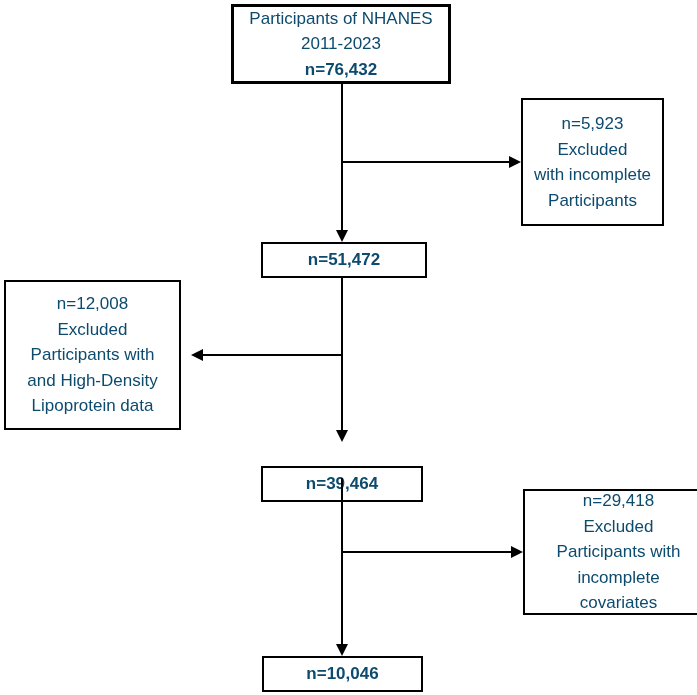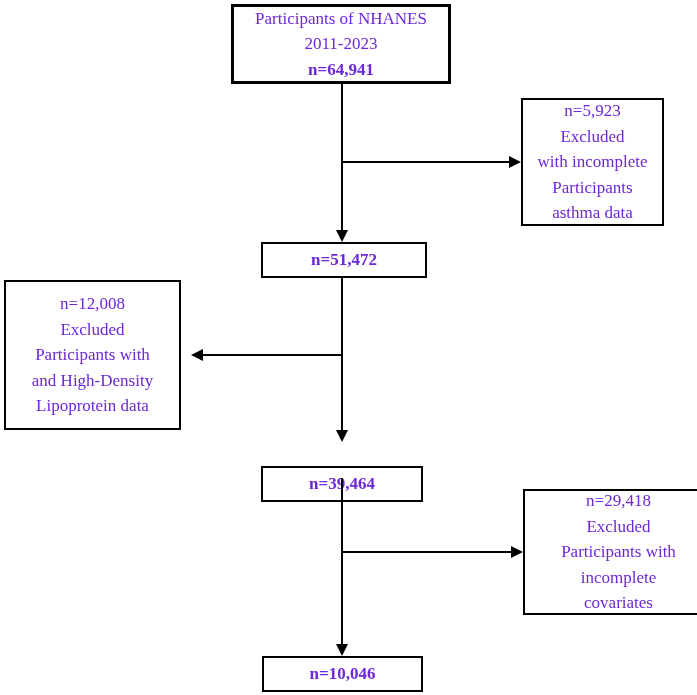--- a/index.html
+++ b/index.html
@@ -5,22 +5,22 @@
   html, body {
     margin: 0;
     padding: 0;
     background: #ffffff;
   }
   .canvas {
     position: relative;
     width: 697px;
     height: 695px;
     background: #ffffff;
-    font-family: Liberation Serif, serif;
-    color: #6d28d9;
+    font-family: Liberation Sans, sans-serif;
+    color: #0c4a6e;
     overflow: hidden;
   }
   .box {
     position: absolute;
     background: #ffffff;
     border: 2px solid #000000;
     display: flex;
     flex-direction: column;
     align-items: center;
     justify-content: center;
@@ -60,29 +60,28 @@
   }
 </style>
 </head>
 <body>
 
 <div class="canvas">
 
   <div class="box top-box" style="left:231px; top:4px; width:220px; height:80px;">
     <div class="box-line">Participants of NHANES</div>
     <div class="box-line">2011-2023</div>
-    <div class="box-line bold">n=64,941</div>
+    <div class="box-line bold">n=76,432</div>
   </div>
 
   <div class="box" style="left:521px; top:98px; width:143px; height:128px;">
     <div class="box-line">n=5,923</div>
     <div class="box-line">Excluded</div>
     <div class="box-line">with incomplete</div>
     <div class="box-line">Participants</div>
-    <div class="box-line">asthma data</div>
   </div>
 
   <div class="box" style="left:261px; top:242px; width:166px; height:36px;">
     <div class="box-line bold">n=51,472</div>
   </div>
 
   <div class="box" style="left:4px; top:280px; width:177px; height:150px;">
     <div class="box-line">n=12,008</div>
     <div class="box-line">Excluded</div>
     <div class="box-line">Participants with</div>

